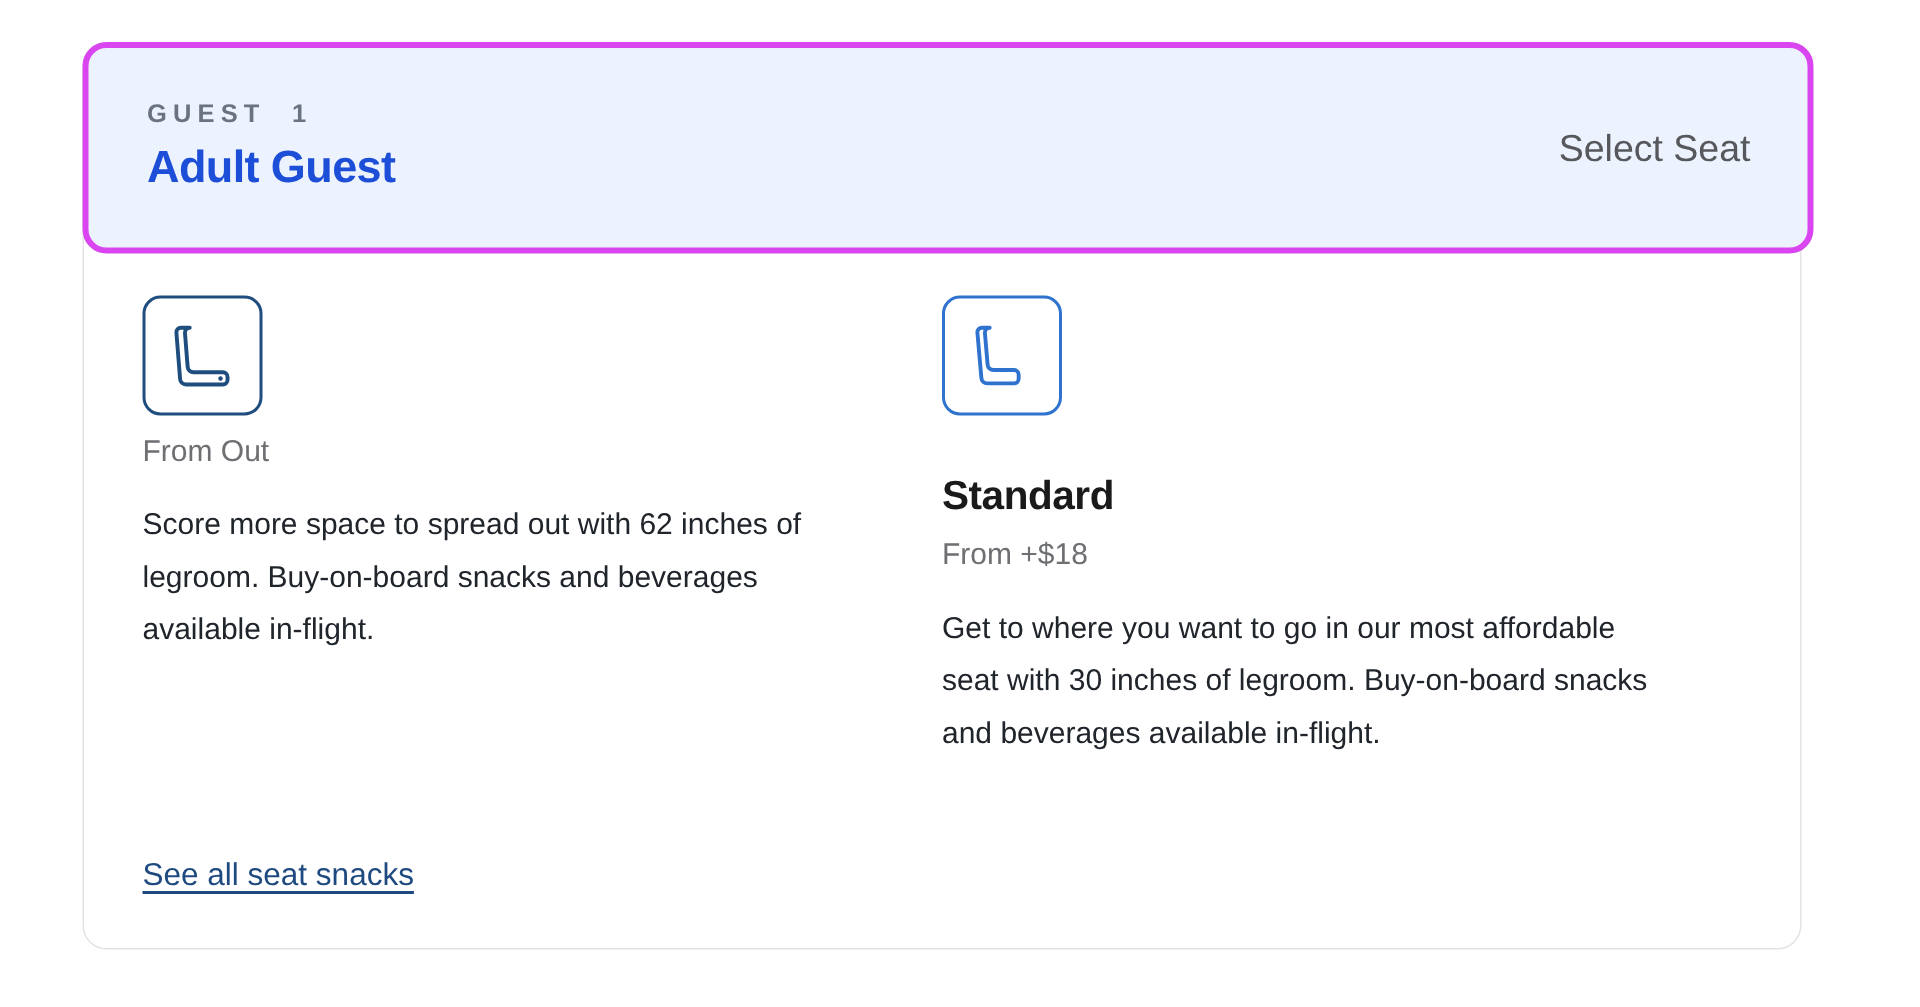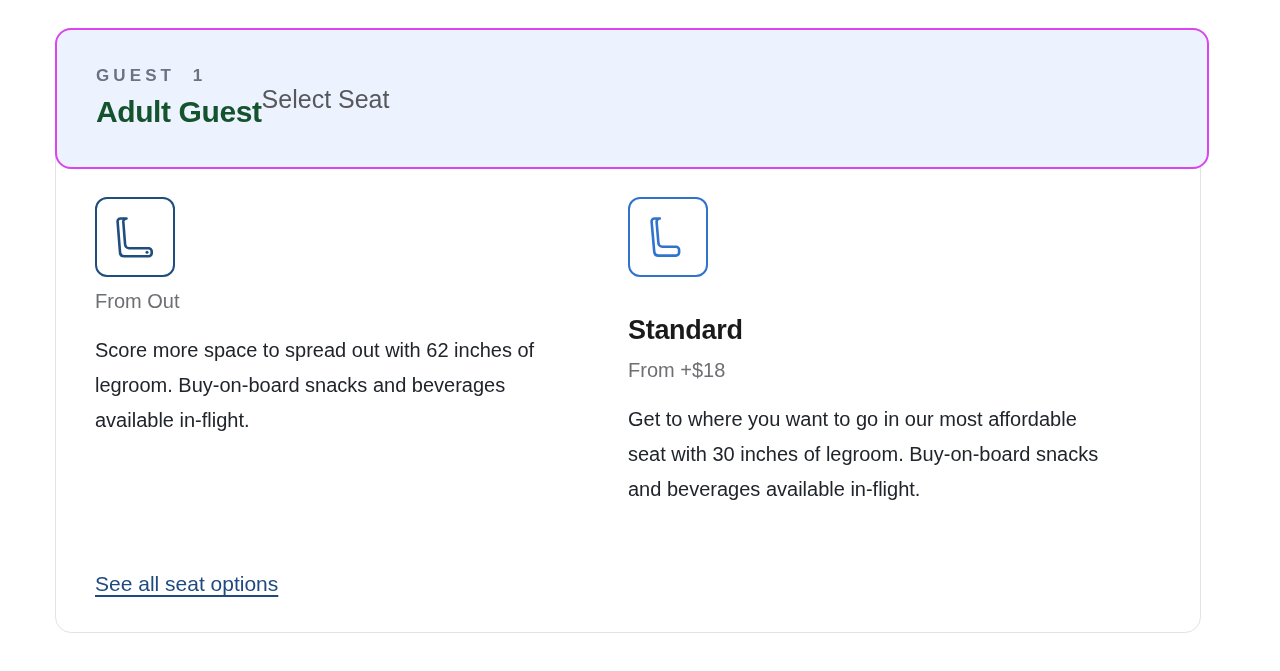--- a/index.html
+++ b/index.html
@@ -31,45 +31,46 @@
   }
 
   
   .guest-header {
     position: absolute;
     left: 55px;
     top: 28px;
     width: 1154px;
     height: 141px;
     background: #edf3fe;
-    border: 2px solid #d946ef;
+    border: 4px solid #d946ef;
     border-radius: 16px;
     display: flex;
     align-items: center;
+    justify-content: space-between;
     padding: 0 38px 0 39px;
   }
   .guest-id-block {
     display: flex;
     flex-direction: column;
     justify-content: center;
     gap: 2px;
   }
   .guest-eyebrow {
     font-size: 17px;
     font-weight: 700;
     letter-spacing: 4.1px;
     color: #6b7280;
     text-transform: uppercase;
     line-height: 1.1;
     white-space: pre;
   }
   .guest-name {
     font-size: 30px;
     font-weight: 700;
-    color: #14532d;
+    color: #1d4ed8;
     letter-spacing: -0.4px;
     line-height: 1.2;
     margin-top: 6px;
   }
   .select-seat-action {
     font-size: 25px;
     color: #56585c;
     letter-spacing: 0px;
     line-height: 1.2;
     background: none;
@@ -187,15 +188,15 @@
           </span>
         </div>
         <div class="option-title">Standard</div>
         <div class="option-price">From +$18</div>
         <div class="option-desc">Get to where you want to go in our most affordable seat with 30 inches of legroom. Buy-on-board snacks and beverages available in-flight.</div>
       </div>
 
     </div>
   </div>
 
-  <a class="see-all-link">See all seat options</a>
+  <a class="see-all-link">See all seat snacks</a>
 
 </div>
 
 </body></html>

